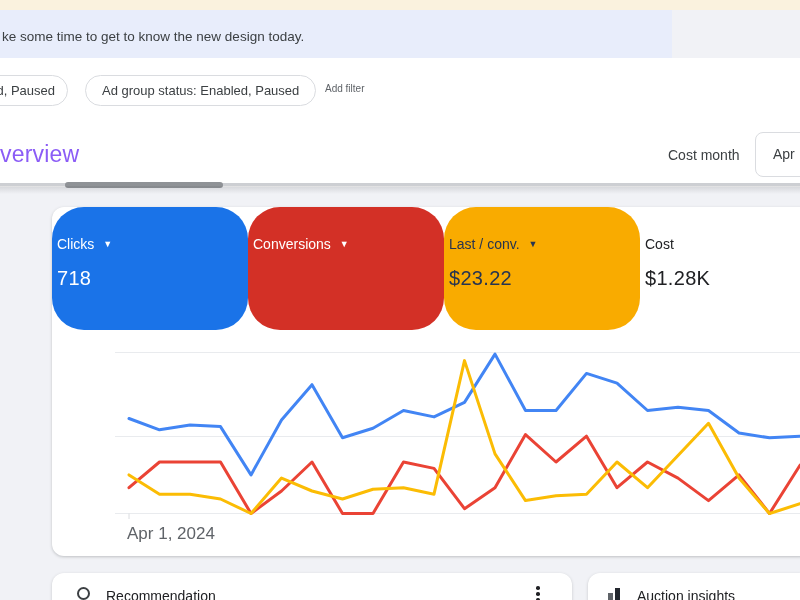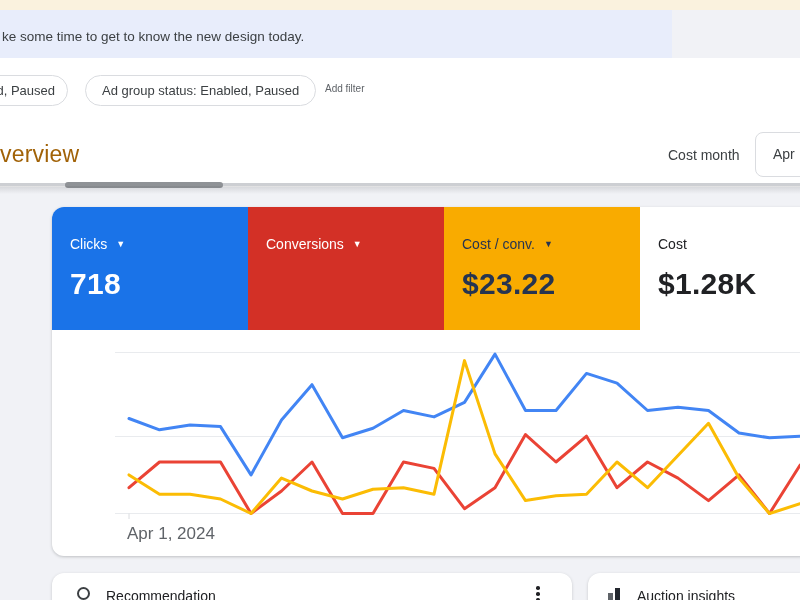--- a/index.html
+++ b/index.html
@@ -20,46 +20,46 @@
   
   .header-bg   { left:0; top:58px; width:800px; height:129px; background:#ffffff; }
   .chip {
     top:75px; height:31px; background:#fff;
     border:1px solid #dadce0; border-radius:16px;
     font-size:13px; color:#3c4043; line-height:29px; white-space:nowrap;
   }
   .chip1 { left:-44px; width:112px; text-align:right; padding-right:12px; }
   .chip2 { left:85px; padding:0 16px; }
   .add-filter { left:325px; top:83px; font-size:10px; color:#5f6368; }
-  .page-title { left:0; top:141px; font-size:23px; color:#a16207; letter-spacing:.2px; }
+  .page-title { left:0; top:141px; font-size:23px; color:#8b5cf6; letter-spacing:.2px; }
   .last-month { left:668px; top:147px; font-size:14px; color:#3c4043; }
   .date-box {
     left:755px; top:132px; width:60px; height:45px; background:#fff;
     border:1px solid #dadce0; border-radius:8px;
     font-size:14px; color:#3c4043; line-height:43px; padding-left:17px;
   }
 
   
   .divider-line { left:0; top:183px; width:800px; height:3px; background:#cdcfd3; }
   .scroll-thumb { left:65px; top:182px; width:158px; height:6px; border-radius:3px; background:#8f9296; }
   .header-shadow{ left:0; top:186px; width:800px; height:8px;
     background:linear-gradient(rgba(96,99,104,.20), rgba(96,99,104,0)); }
 
   
   .card {
     left:52px; top:207px; width:760px; height:349px;
     background:#fff; border-radius:12px; overflow:hidden;
     box-shadow:0 1px 3px rgba(60,64,67,.28);
   }
   .strip { display:flex; height:123px; }
-  .sc { width:196px; padding:29px 0 0 18px; }
+  .sc { width:196px; padding:29px 0 0 5px;border-radius:32px; }
   .sc:last-child { flex:1; }
   .sc-label { display:flex; align-items:center; gap:9px; font-size:14px; font-weight:500; }
   .arrow { font-size:9px; line-height:1; }
-  .sc-value { margin-top:15px; font-size:30px; font-weight:700; letter-spacing:.3px; }
+  .sc-value { margin-top:15px; font-size:20px; font-weight:400; letter-spacing:.3px; }
 
   .chart-svg { left:52px; top:330px; width:748px; height:226px; }
   .x-label { left:127px; top:524px; font-size:17px; color:#5f6368; }
 
   
   .mini-card {
     top:573px; height:40px; background:#fff; border-radius:12px 12px 0 0;
     box-shadow:0 1px 3px rgba(60,64,67,.25);
   }
   .mini-left  { left:52px;  width:520px; }
@@ -108,21 +108,21 @@
       <div class="sc-value">718</div>
     </div>
     <div class="sc" style="background: rgb(211, 48, 38); color: rgb(255, 255, 255);">
       <div class="sc-label">
         <span>Conversions</span>
         <span class="arrow">▼</span>
       </div>
     </div>
     <div class="sc" style="background: rgb(249, 171, 0); color: rgb(38, 52, 80);">
       <div class="sc-label">
-        <span>Cost / conv.</span>
+        <span>Last / conv.</span>
         <span class="arrow">▼</span>
       </div>
       <div class="sc-value">$23.22</div>
     </div>
     <div class="sc" style="background: rgb(255, 255, 255); color: rgb(32, 33, 36);">
       <div class="sc-label">
         <span>Cost</span>
 
       </div>
       <div class="sc-value">$1.28K</div>

